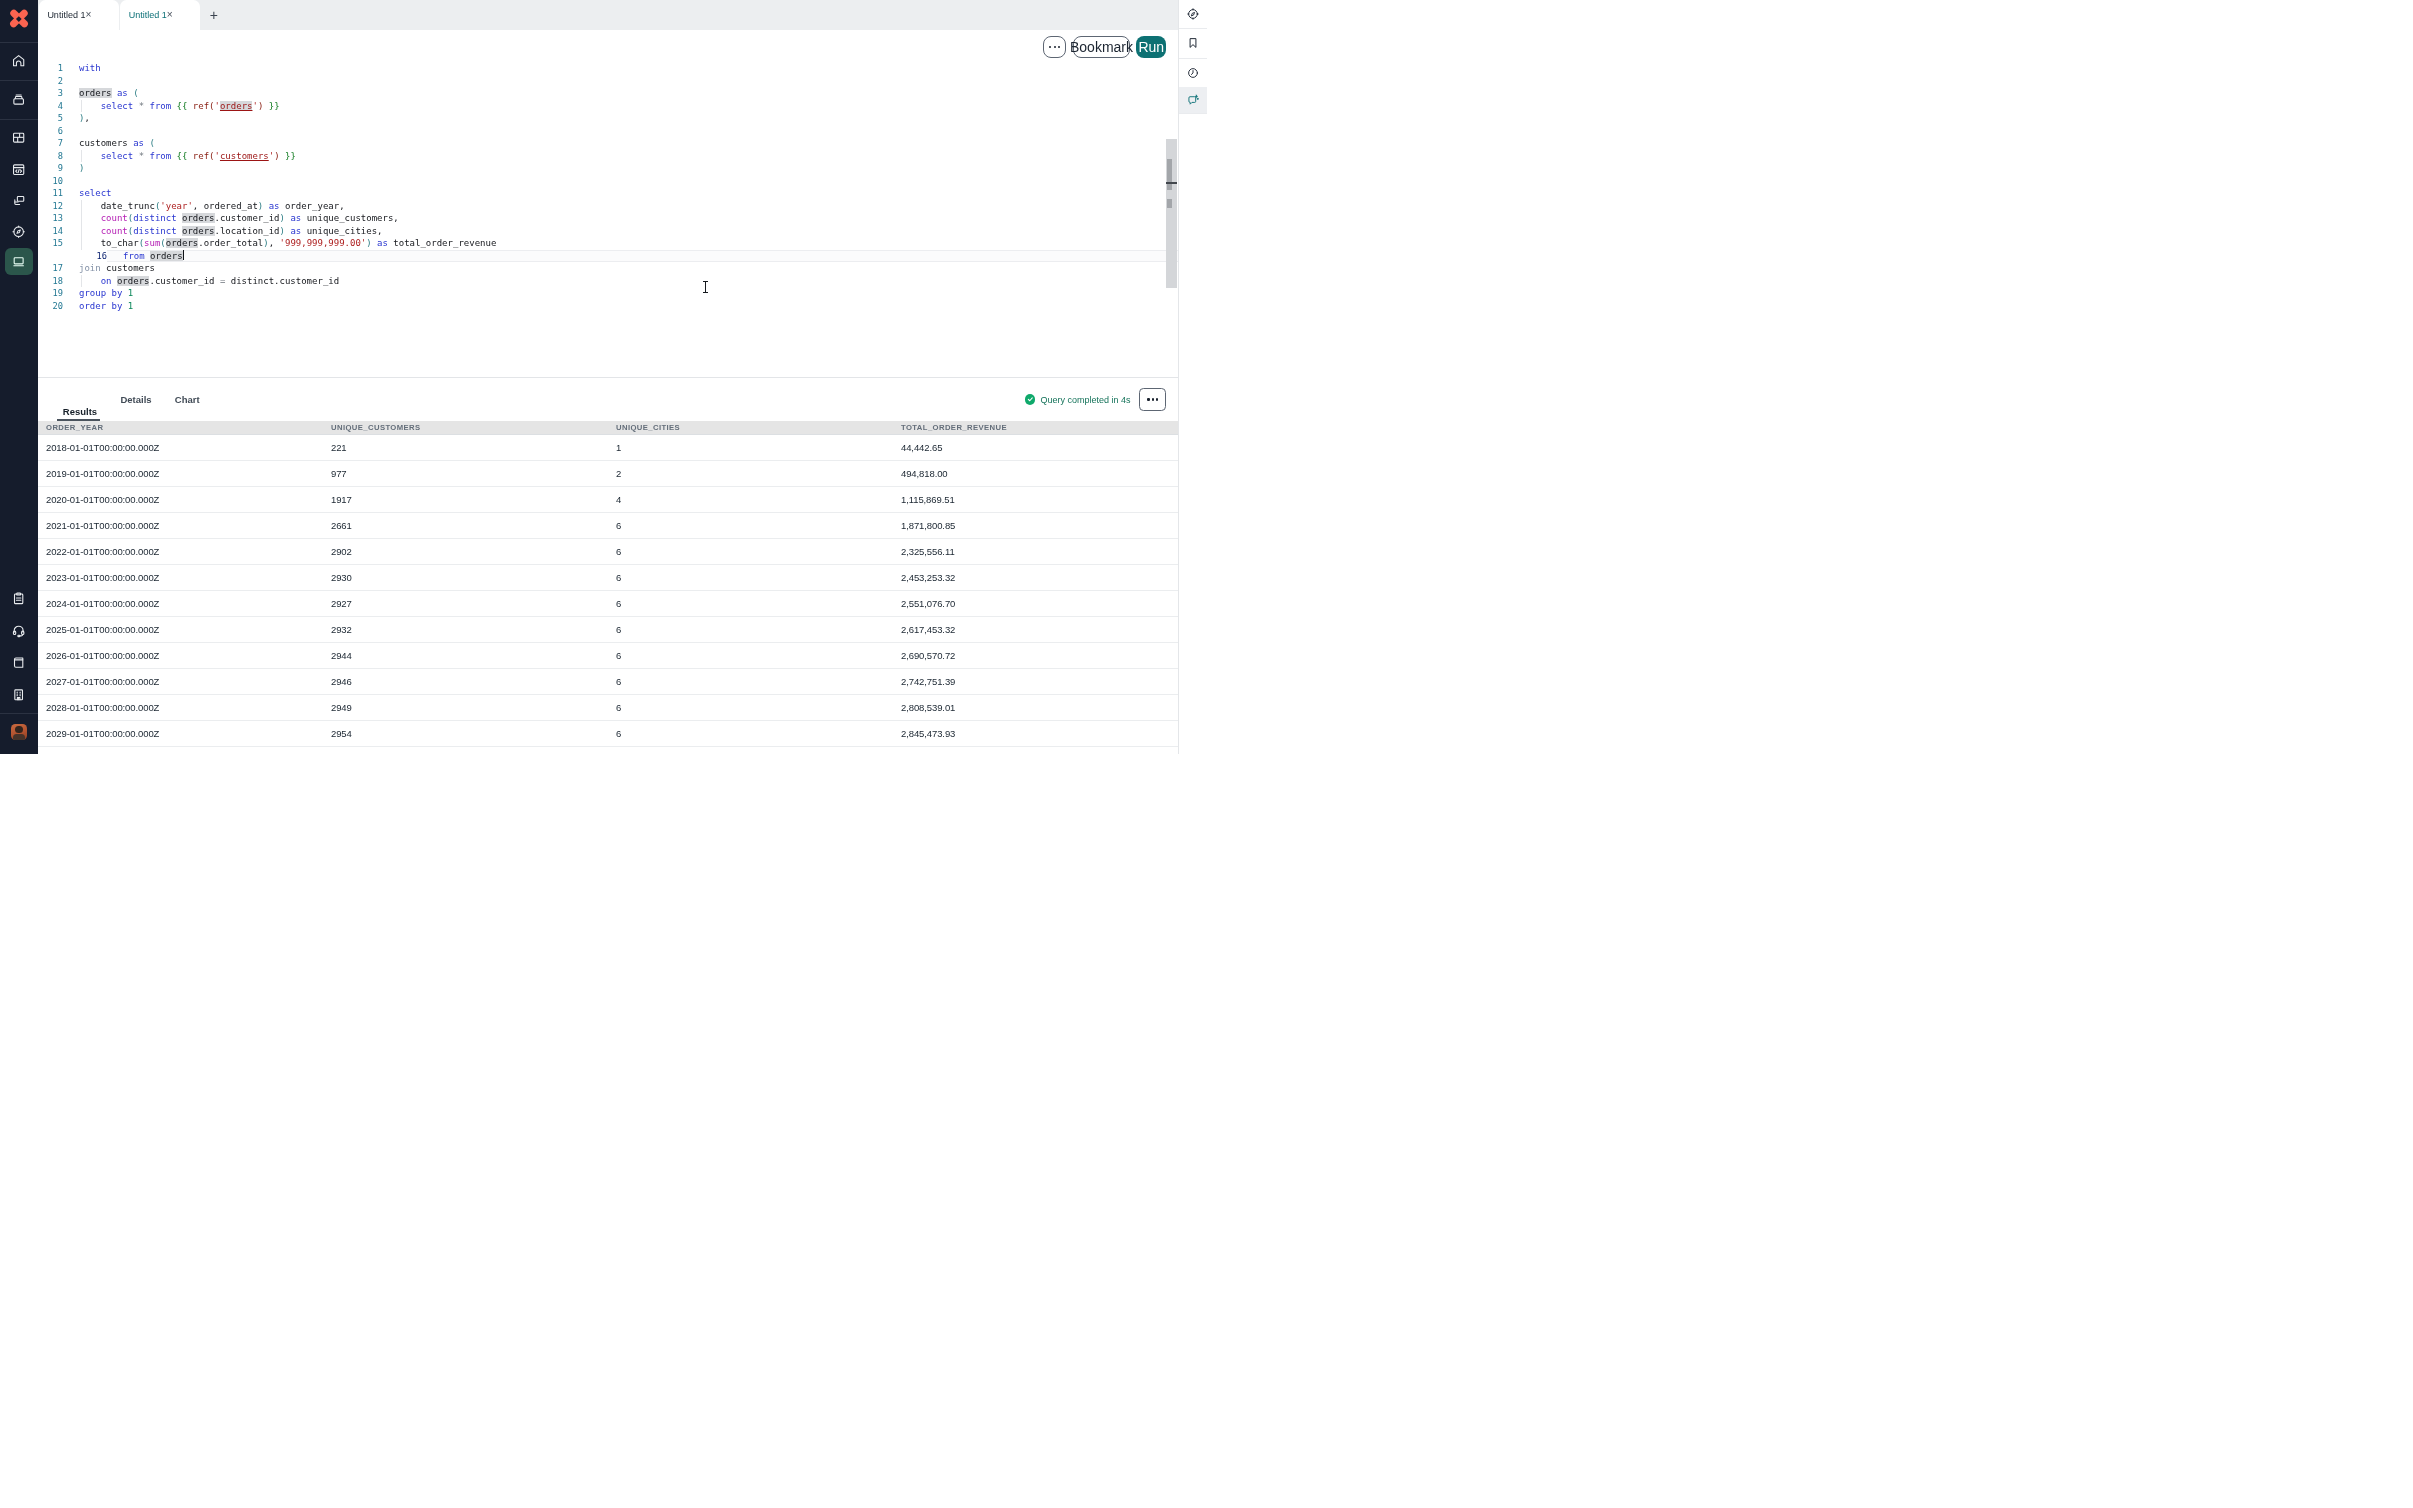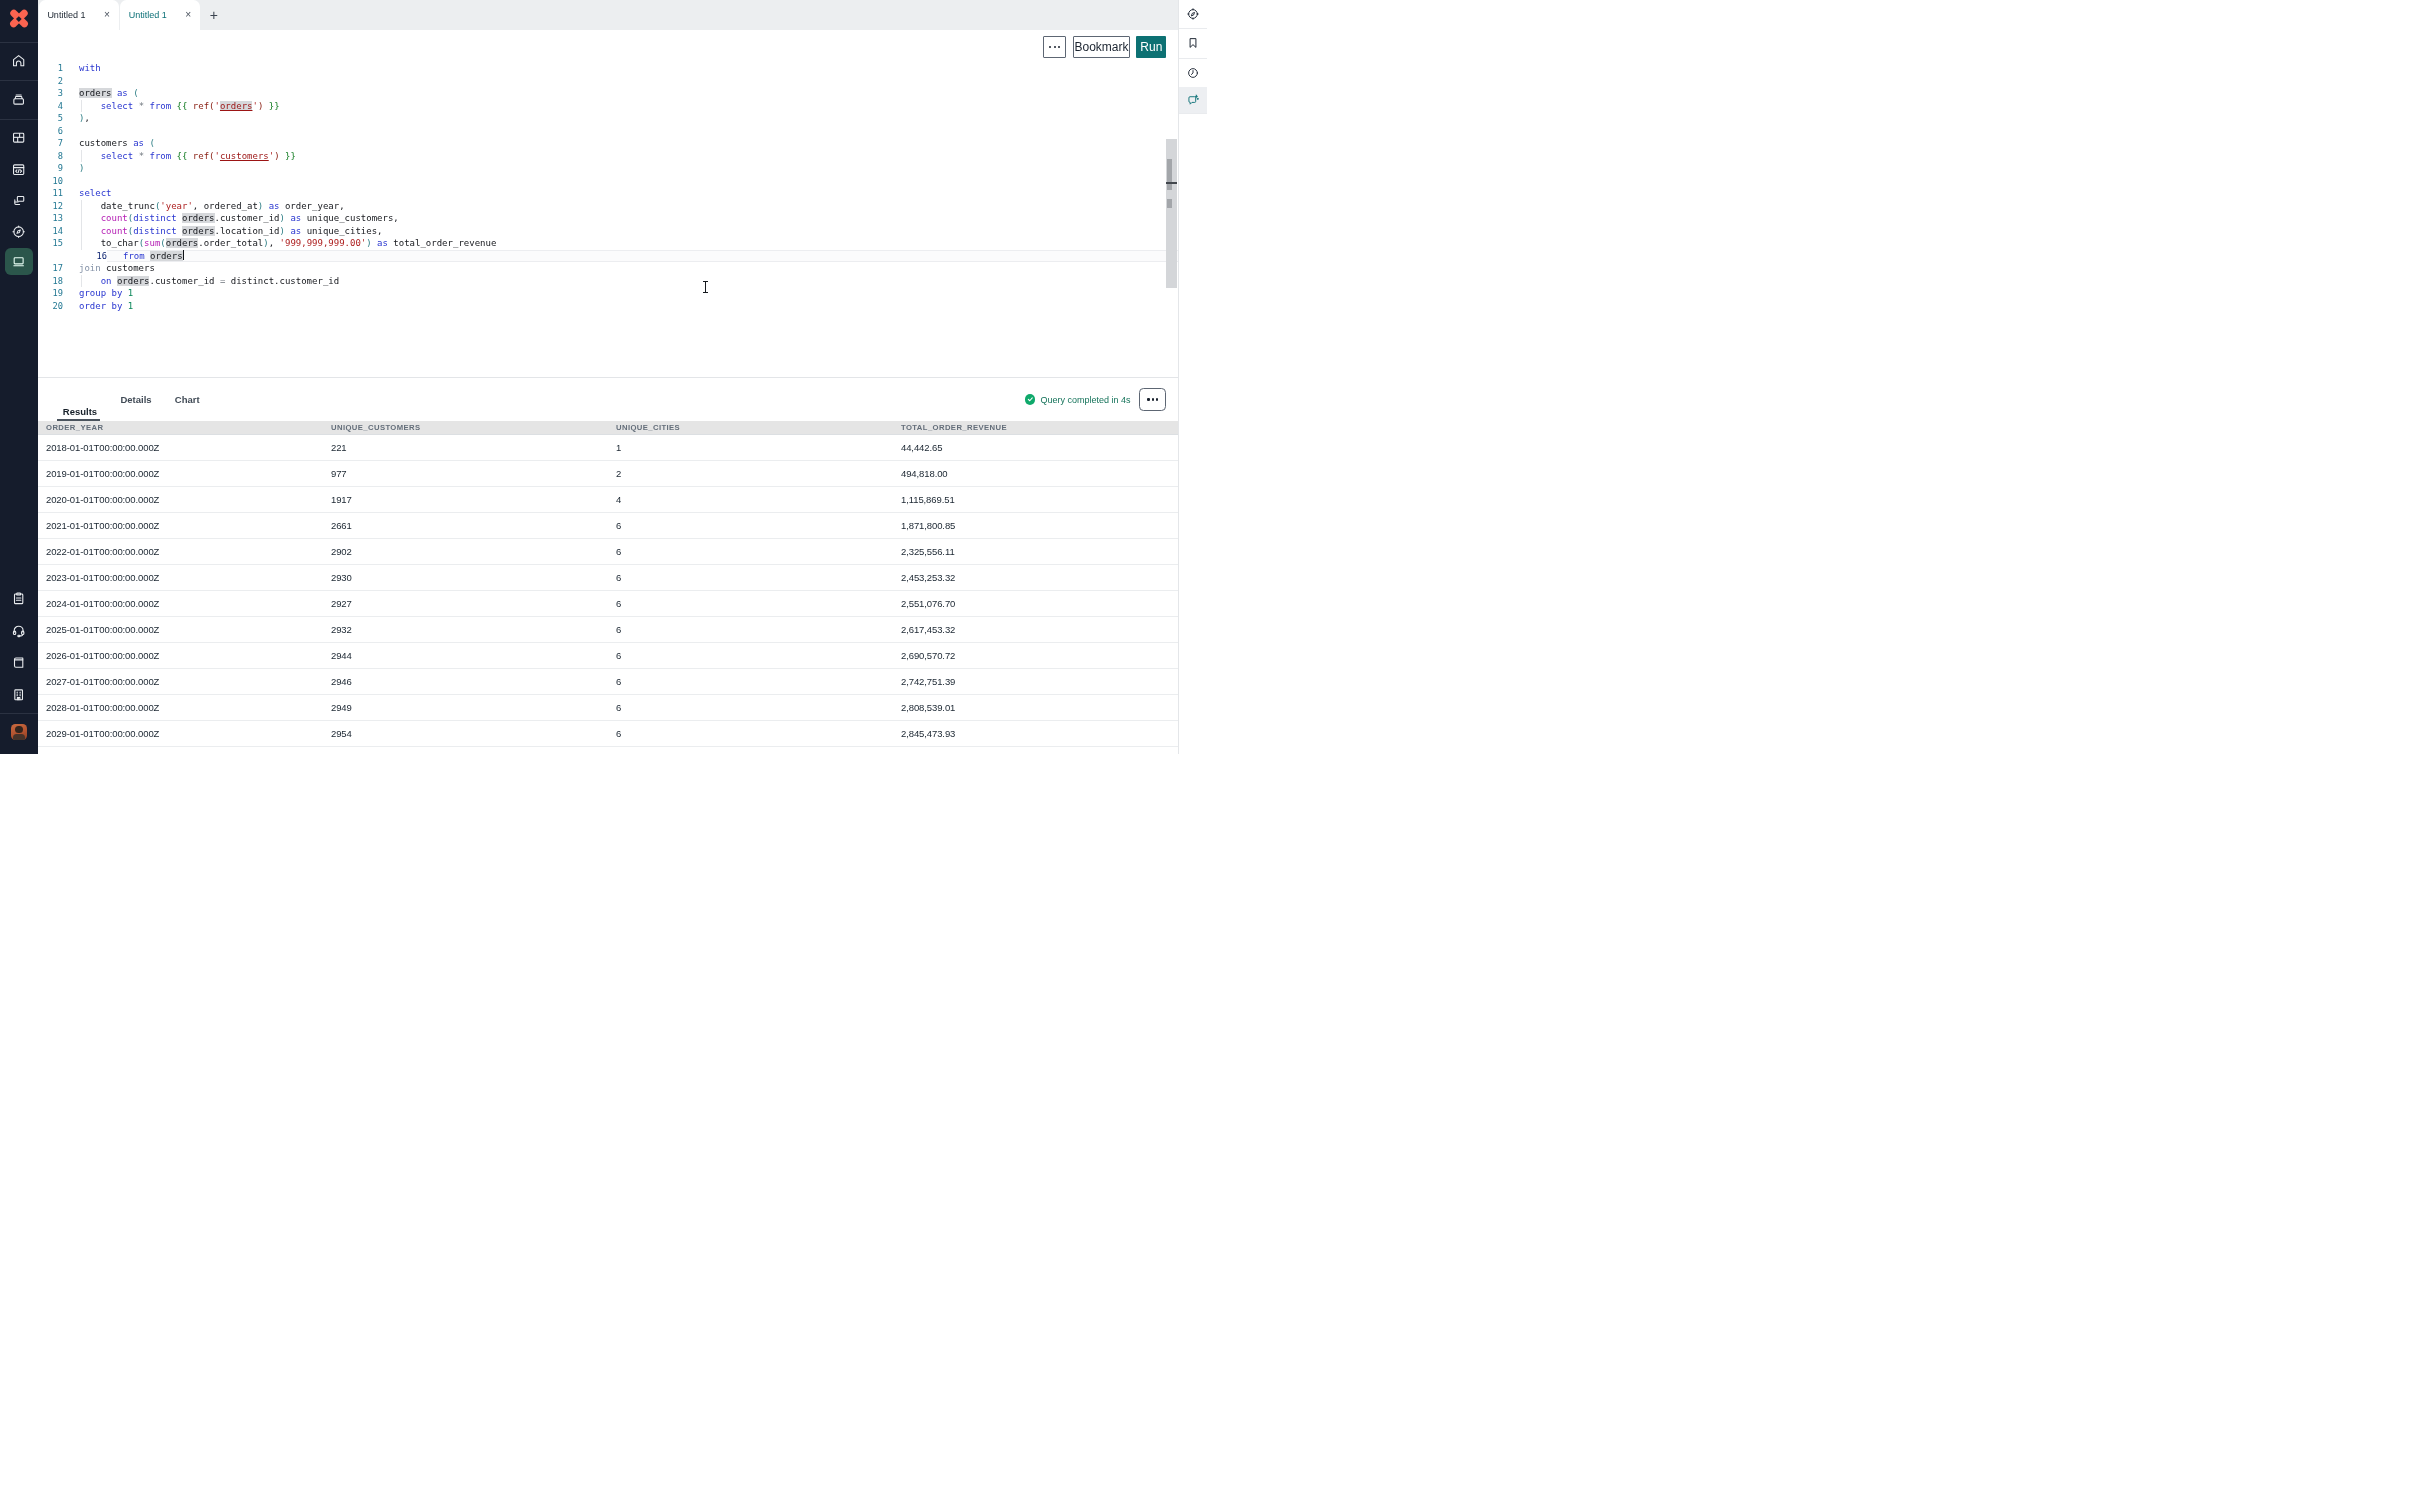--- a/index.html
+++ b/index.html
@@ -15,30 +15,30 @@
   .logo .b{position:absolute;left:-1.5px;top:5.8px;width:22px;height:7.3px;border-radius:3.6px;background:#fb6450;}
   .logo .b1{transform:rotate(45deg);} .logo .b2{transform:rotate(-45deg);}
   .logo .hole{position:absolute;left:7.7px;top:7.7px;width:3.6px;height:3.6px;background:#151c2c;transform:rotate(45deg);}
   .avatar{position:absolute;left:11px;top:724px;width:16px;height:16px;border-radius:4.4px;overflow:hidden;cursor:pointer;
           background:linear-gradient(160deg,#c96a40 0%,#b2522f 55%,#8e3f24 100%);}
   .avatar::before{content:'';position:absolute;left:4.4px;top:2.2px;width:7.3px;height:7.3px;border-radius:50%;background:#33241d;}
   .avatar::after{content:'';position:absolute;left:2.2px;top:9.5px;width:11.7px;height:7.3px;border-radius:3.6px 3.6px 0 0;background:#46332a;}
   
   .tabbar{position:absolute;left:38px;top:0;width:1140px;height:30px;background:#eceef0;}
   .wtab{position:absolute;top:0;height:30px;width:80px;background:#ffffff;border-radius:6.6px 6.6px 0 0;
-        display:flex;align-items:center;justify-content:space-between;padding:0 8.7px;box-sizing:border-box;cursor:pointer;}
+        display:flex;align-items:center;justify-content:flex-start;padding:0 8.7px;box-sizing:border-box;cursor:pointer;}
   .wtab .tl{font-size:9px;color:#222b36;}
   .wtab.teal .tl{color:#0c7077;}
   .wtab .x{font-size:10.2px;color:#4a525e;line-height:1;cursor:pointer;}
   .newtab{position:absolute;top:5.8px;width:17.5px;height:17.5px;display:flex;align-items:center;justify-content:center;
           color:#3b4350;font-size:14px;cursor:pointer;}
   
   .toolbar{position:absolute;left:38px;top:30px;width:1140px;height:32px;background:#fff;}
-  .btn{position:absolute;top:5.8px;height:22.6px;box-sizing:border-box;border:0.7px solid #5d6673;border-radius:1px;
-       background:#fff;display:flex;align-items:center;justify-content:center;font-size:12px;color:#1b2430;cursor:pointer;}
+  .btn{position:absolute;top:5.8px;height:22.6px;box-sizing:border-box;border:0.7px solid #5d6673;border-radius:8px;
+       background:#fff;display:flex;align-items:center;justify-content:center;font-size:14px;color:#1b2430;cursor:pointer;}
   .btn.more{width:22.6px;right:112px;}
   .btn.bookmark{width:57px;right:48px;}
   .btn.run{width:30px;right:11.7px;background:#0d7173;border:none;color:#fff;}
   .dots{display:flex;gap:2.2px;}
   .dots i{width:2.2px;height:2.2px;border-radius:50%;background:#1a222e;}
   
   .editor{position:absolute;left:38px;top:62px;width:1140px;height:316px;background:#fff;cursor:text;}
   .line{display:flex;height:12.5px;line-height:12.5px;font-family:"DejaVu Sans Mono","Liberation Mono",monospace;font-size:9px;}
   .ln{width:25px;text-align:right;color:#237893;flex:none;font-size:8.7px;user-select:none;}
   .lc{margin-left:16px;white-space:pre;position:relative;flex:1;}

